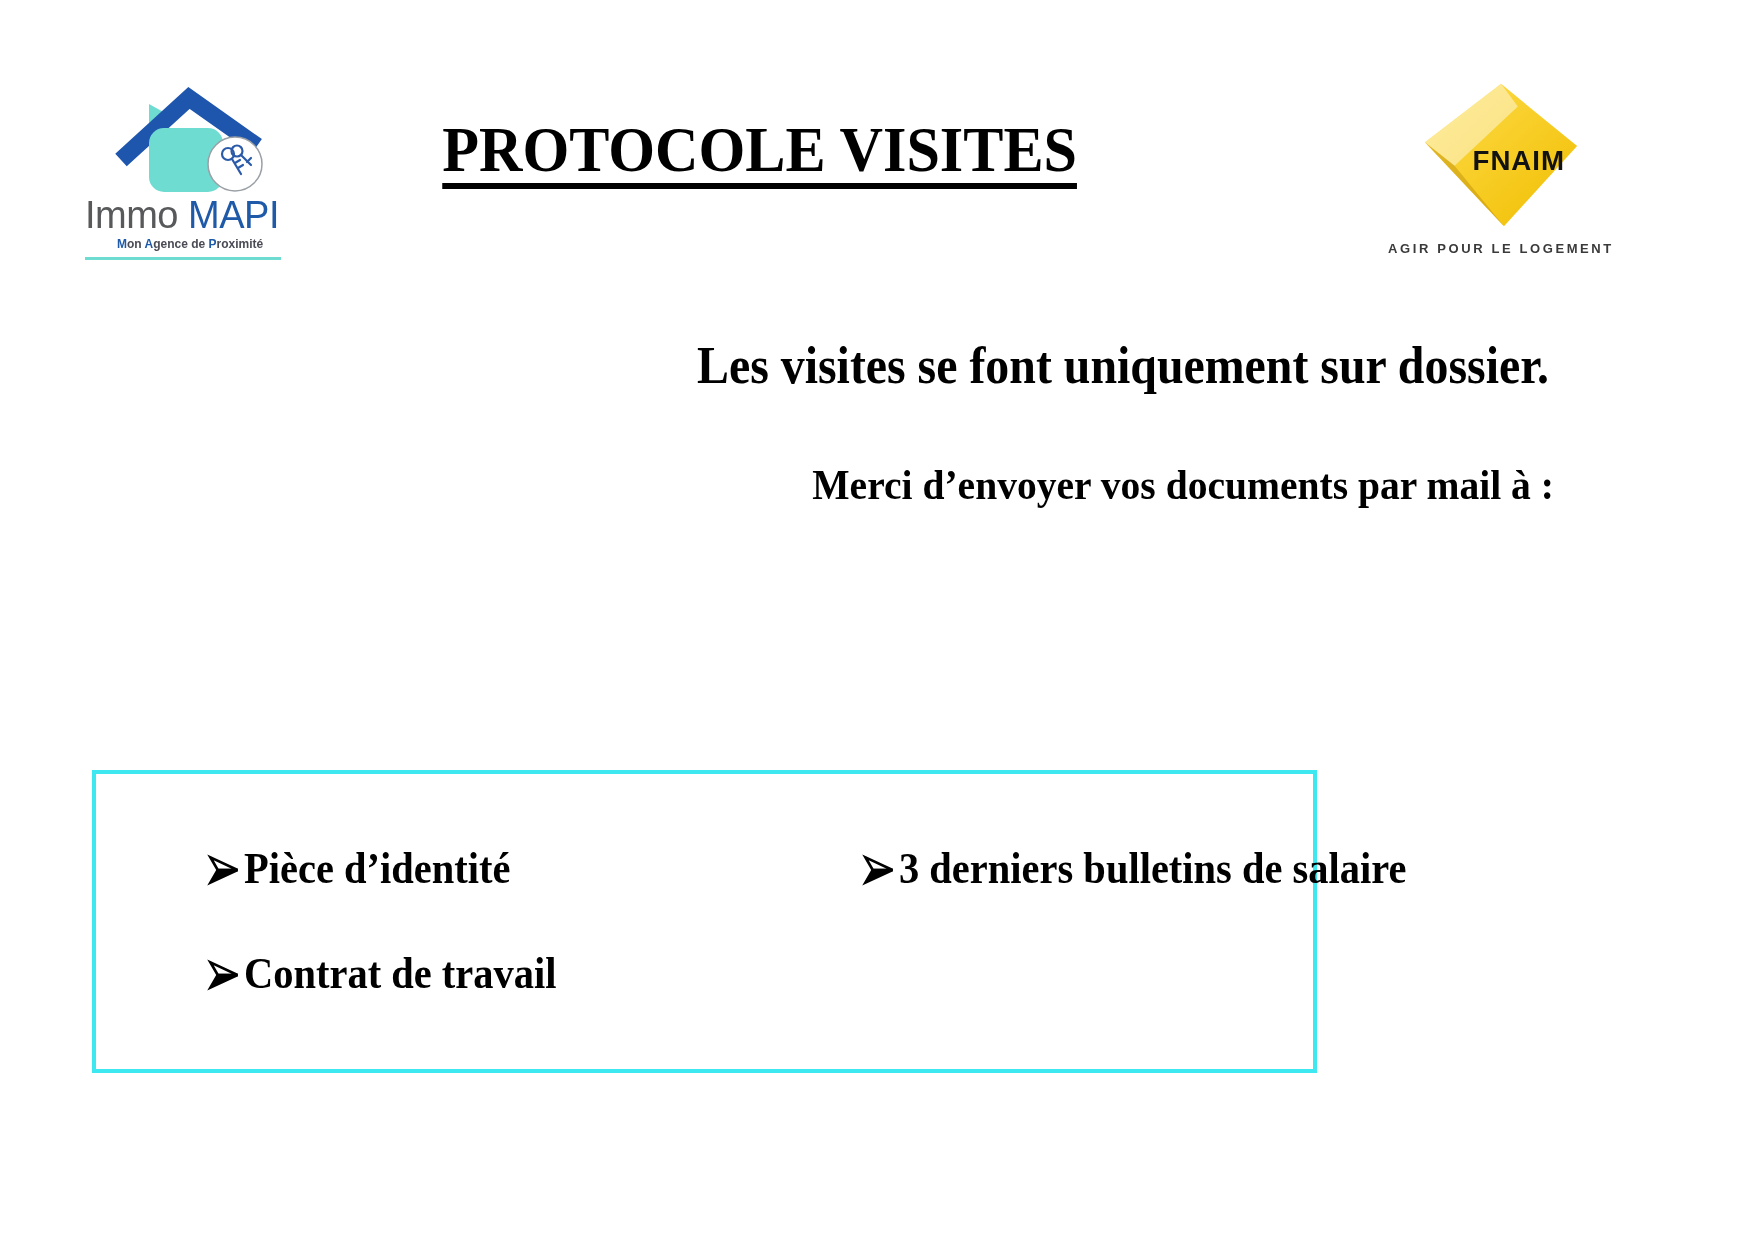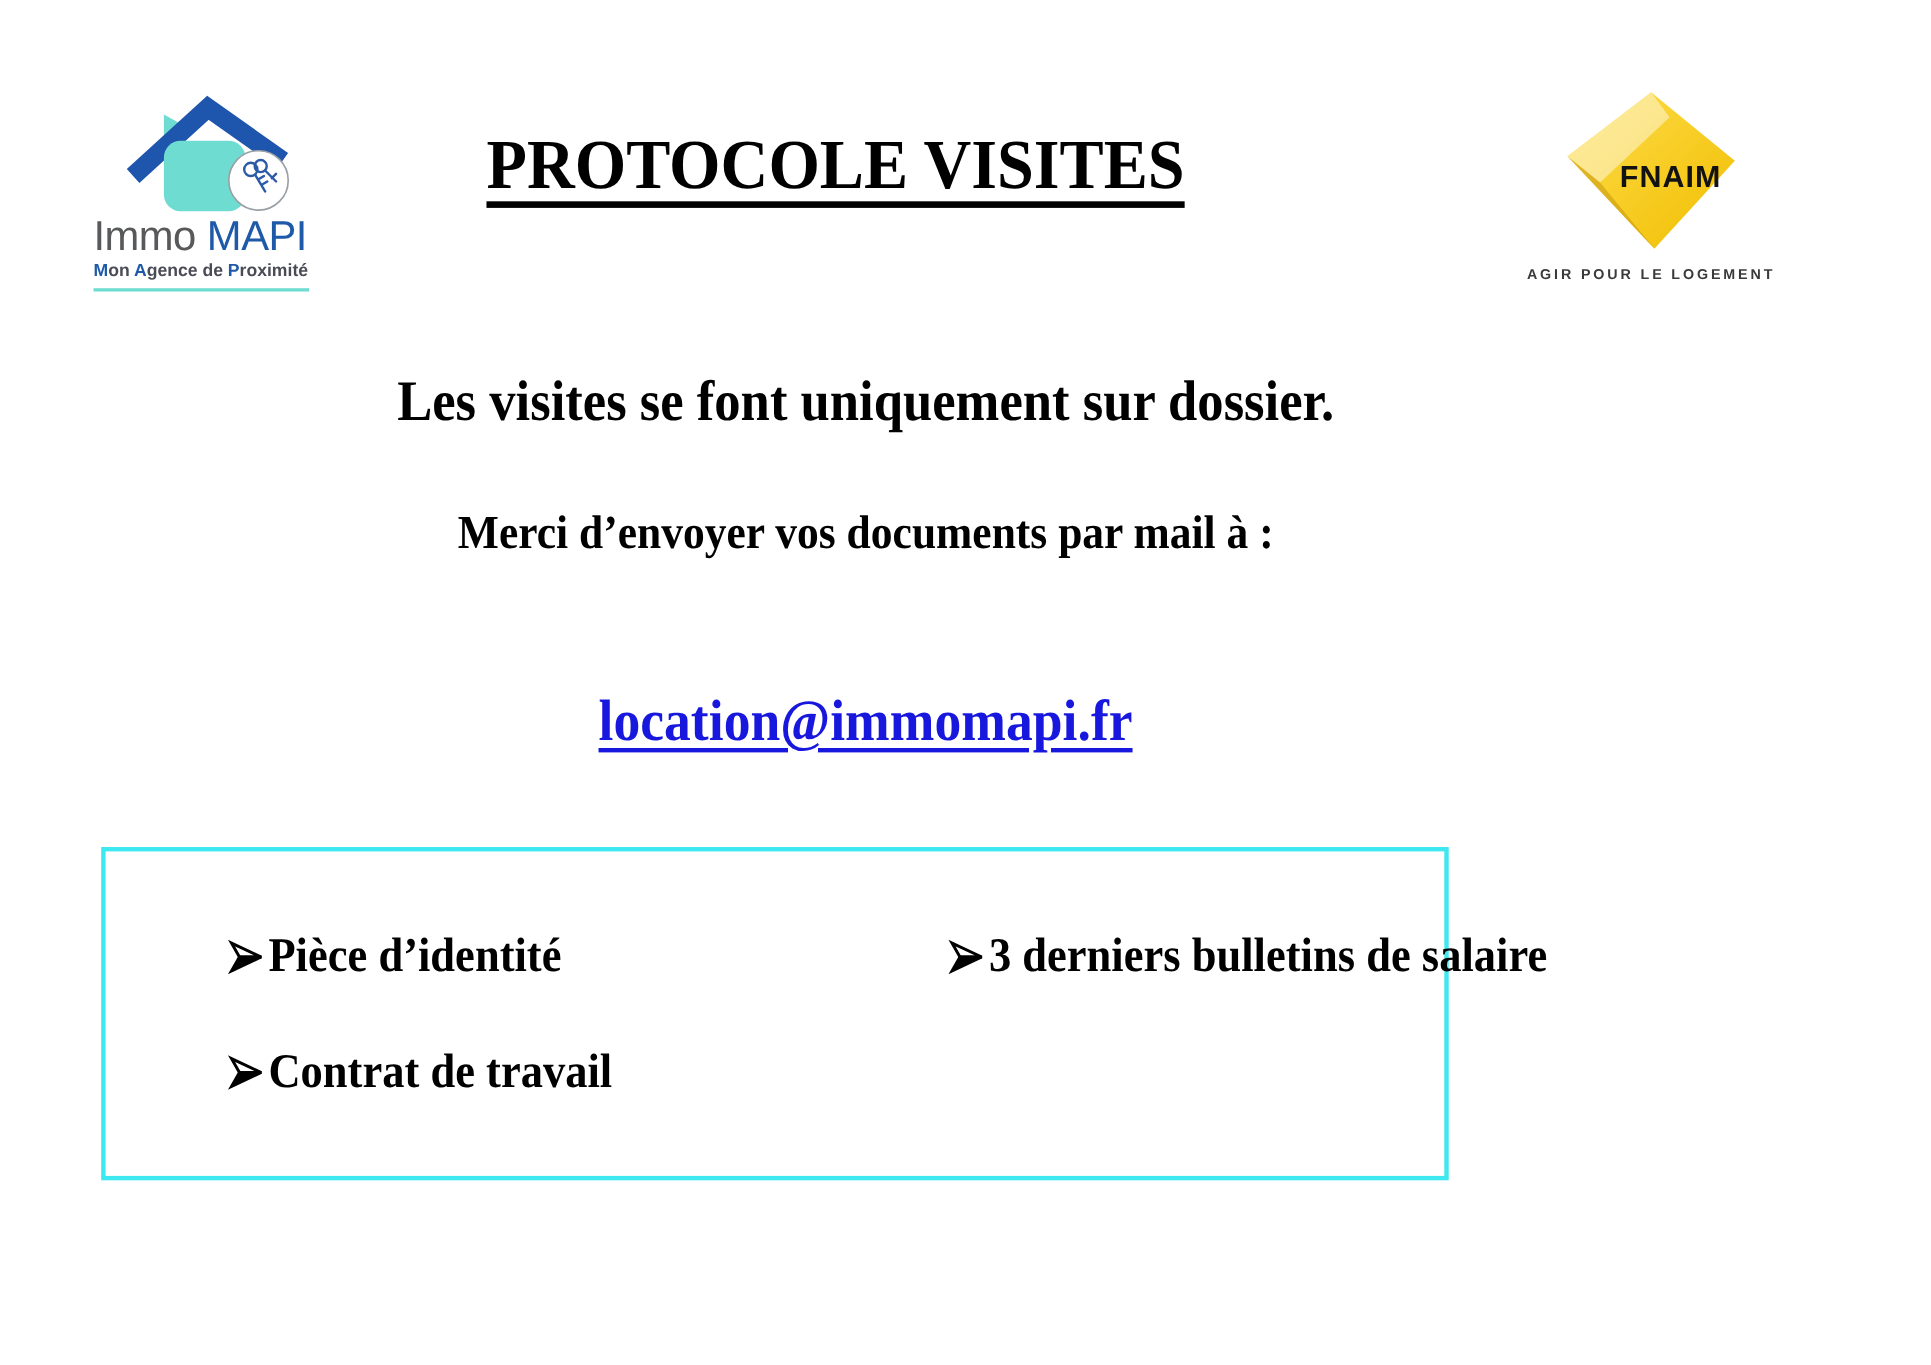--- a/index.html
+++ b/index.html
@@ -17,22 +17,22 @@
   .immomapi .house-wrap{height:112px;}
   .brand-name{
     font-family:"Liberation Sans", sans-serif;
     font-weight:normal;font-size:38px;line-height:1.05;
     letter-spacing:-0.5px;white-space:nowrap;
   }
   .brand-name .gray{color:#58595B;}
   .brand-name .blue{color:#1F5AA8;}
   .brand-tagline{
     font-family:"Liberation Sans", sans-serif;
-    font-weight:bold;font-size:16px;line-height:1.2;
-    white-space:nowrap;margin-top:1px;
+    font-weight:bold;font-size:12px;line-height:1.2;
+    white-space:nowrap;margin-top:1px;margin-left:32px;
   }
   .brand-tagline .blue{color:#1F5AA8;}
   .brand-tagline .gray{color:#4A4B55;}
   .brand-rule{height:3px;background:#6FDCD2;margin-top:6px;width:196px;}
 
   
   .doc-title{
     position:absolute;left:370px;top:112px;width:780px;
     text-align:center;margin:0;
     font-size:64px;font-weight:bold;line-height:1.2;
@@ -52,21 +52,21 @@
   }
   .fnaim-bar{width:4px;height:17px;background:#F2C70B;}
   .fnaim-tagline{
     font-family:"Liberation Sans", sans-serif;
     font-weight:bold;font-size:13px;letter-spacing:2.6px;
     color:#3A3A3A;white-space:nowrap;
   }
 
   
   .center-line{
-    position:absolute;left:2px;width:1570px;text-align:center;
+    position:absolute;left:16px;width:1570px;text-align:right;
     font-weight:bold;white-space:nowrap;
   }
   .center-line .condense{display:inline-block;transform:scaleX(.92);}
   .line1{top:336px;font-size:52px;}
   .line2{top:460px;font-size:43px;}
   .email-line{top:626px;font-size:53px;}
   .email-line a{
     color:#1717DD;font-weight:bold;
     text-decoration:underline;
     text-decoration-thickness:4px;
@@ -137,21 +137,20 @@
     </svg>
     <div class="fnaim-tagline-row">
       <span class="fnaim-bar"></span>
       <span class="fnaim-tagline">AGIR POUR LE LOGEMENT</span>
       <span class="fnaim-bar"></span>
     </div>
   </div>
 
   <div class="center-line line1"><span class="condense">Les visites se font uniquement sur dossier.</span></div>
   <div class="center-line line2"><span class="condense">Merci d’envoyer vos documents par mail à :</span></div>
-  <div class="center-line email-line"><a href="#" class="condense">location@immomapi.fr</a></div>
 
   <div class="docbox">
 
     <div class="doc-item">
       <svg class="bullet" viewBox="0 0 40 40">
         <polygon points="5,6 35,20 13,20" fill="#FFFFFF" stroke="#000" stroke-width="3"></polygon>
         <polygon points="13,20 35,20 5,34" fill="#000" stroke="#000" stroke-width="3"></polygon>
       </svg>
       <span class="txt">Pièce d’identité</span>
     </div>

